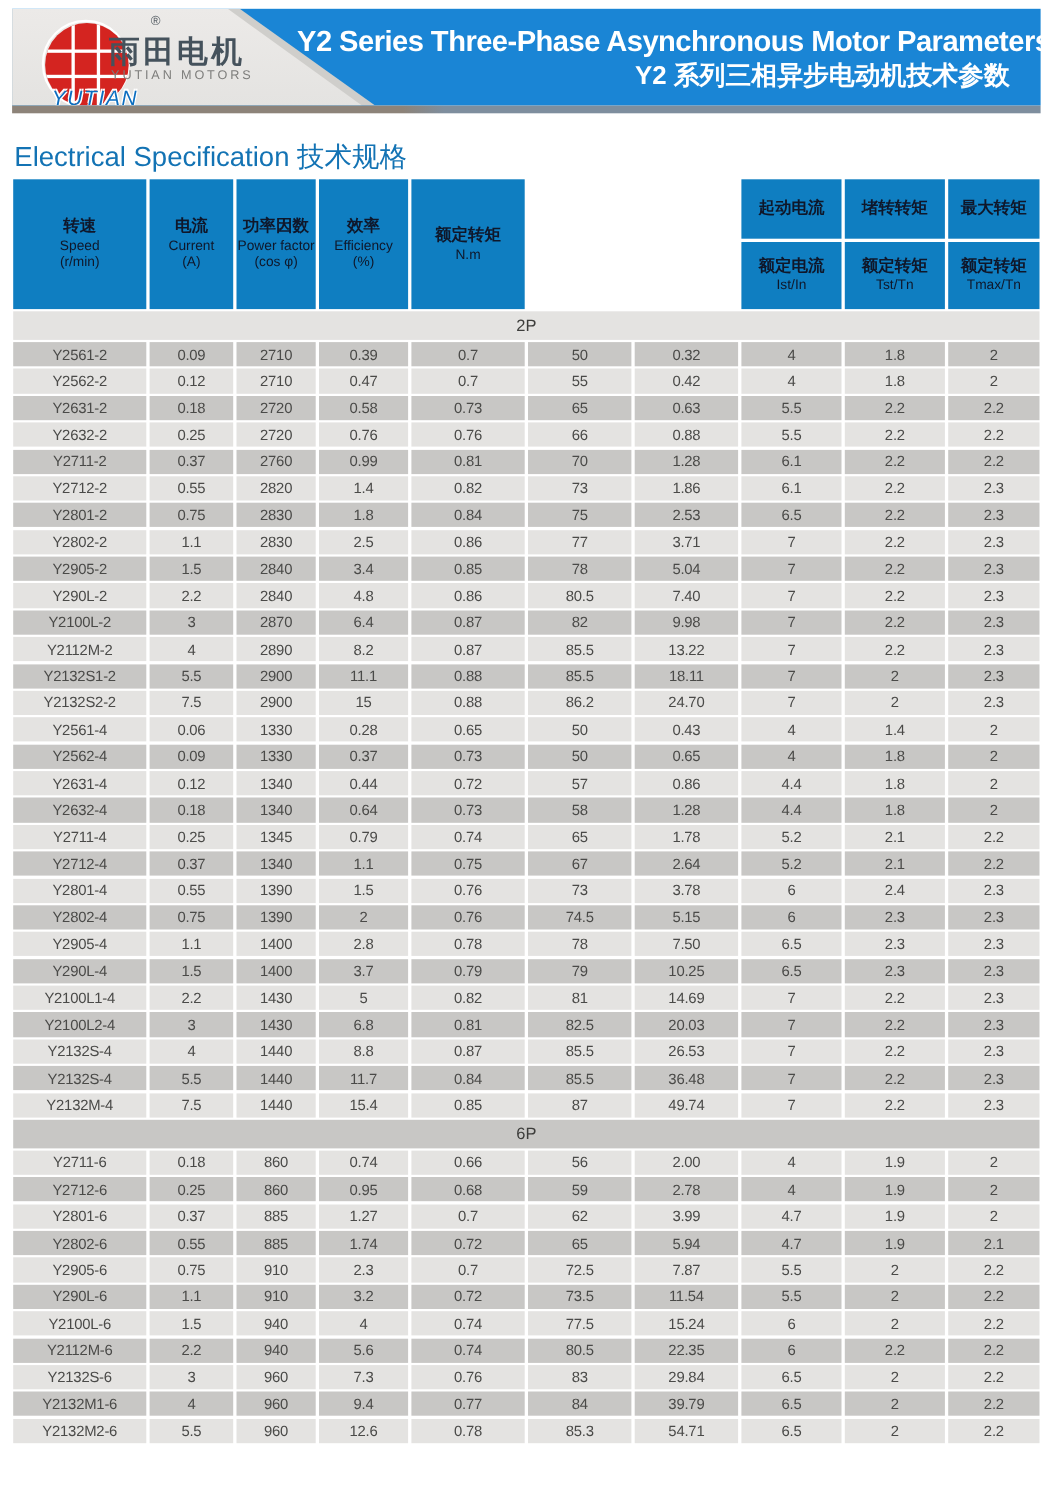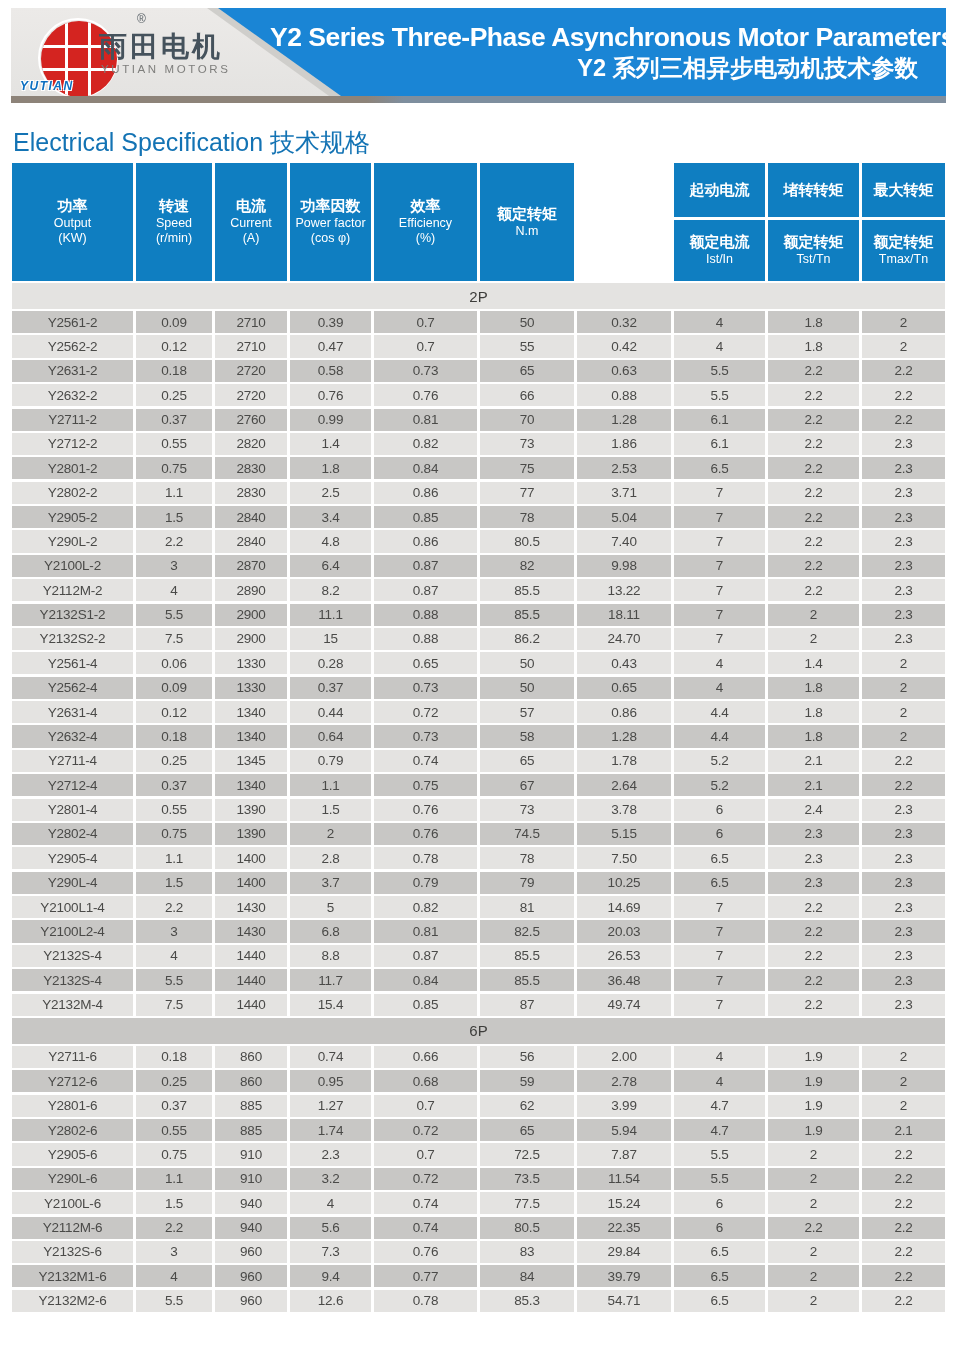--- a/index.html
+++ b/index.html
@@ -90,23 +90,23 @@
   }
   .brand-en {
     position: absolute;
     left: 90px; top: 55px;
     font-size: 11.5px;
     letter-spacing: 2.6px;
     color: #7e7e7c;
   }
   .brand-script {
     position: absolute;
-    left: 9px; top: 71px;
-    font-size: 12px;
-    font-weight: bold;
+    left: 36px; top: 71px;
+    font-size: 19px;
+    font-weight: normal;
     font-style: italic;
     letter-spacing: 1.5px;
     color: #0c6ec0;
     text-shadow: 1px 1px 0 #ffffff, -1px -1px 0 #ffffff, 1px -1px 0 #ffffff, -1px 1px 0 #ffffff;
   }
   .header-shadow {
     position: absolute;
     top: 96px; left: 11px; right: 11px;
     height: 7px;
     background: linear-gradient(90deg, #8d8379 0%, #8d8379 38%, #7e8e9e 42%, #7e8e9e 100%);
@@ -136,21 +136,21 @@
   }
   .thead {
     display: grid;
     grid-template-columns: 121px 76px 72px 81px 103px 94px 94px 91px 91px 83px;
     grid-template-rows: 54px 61px;
     gap: 3px;
     margin-bottom: 2px;
   }
   .th {
     background: #0f7ec1;
-    color: #ffffff;
+    color: #0f172a;
     display: flex;
     flex-direction: column;
     align-items: center;
     justify-content: center;
     text-align: center;
     line-height: 1.25;
   }
   .th.span2 { grid-row: 1 / 3; }
   .th .cn { font-size: 15px; font-weight: bold; }
   .th .en { font-size: 12.5px; font-weight: normal; }
@@ -197,25 +197,20 @@
       <div class="brand-script">YUTIAN</div>
     </div>
   </div>
   <div class="header-shadow"></div>
 
   <div class="section-heading">Electrical Specification 技术规格</div>
 
   <div class="spec-table">
     <div class="thead">
       <div class="th span2">
-        <span class="cn">功率</span>
-        <span class="en">Output</span>
-        <span class="en">(KW)</span>
-      </div>
-      <div class="th span2">
         <span class="cn">转速</span>
         <span class="en">Speed</span>
         <span class="en">(r/min)</span>
       </div>
       <div class="th span2">
         <span class="cn">电流</span>
         <span class="en">Current</span>
         <span class="en">(A)</span>
       </div>
       <div class="th span2">

